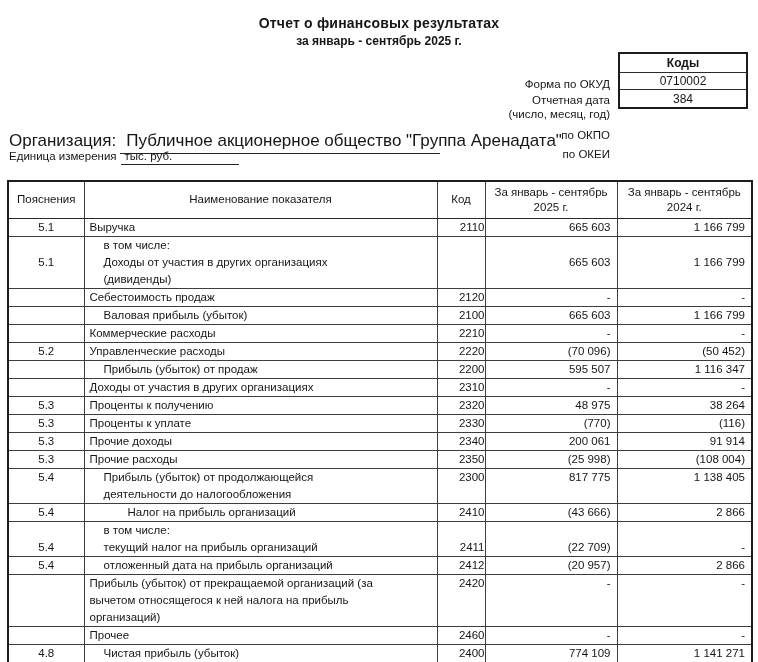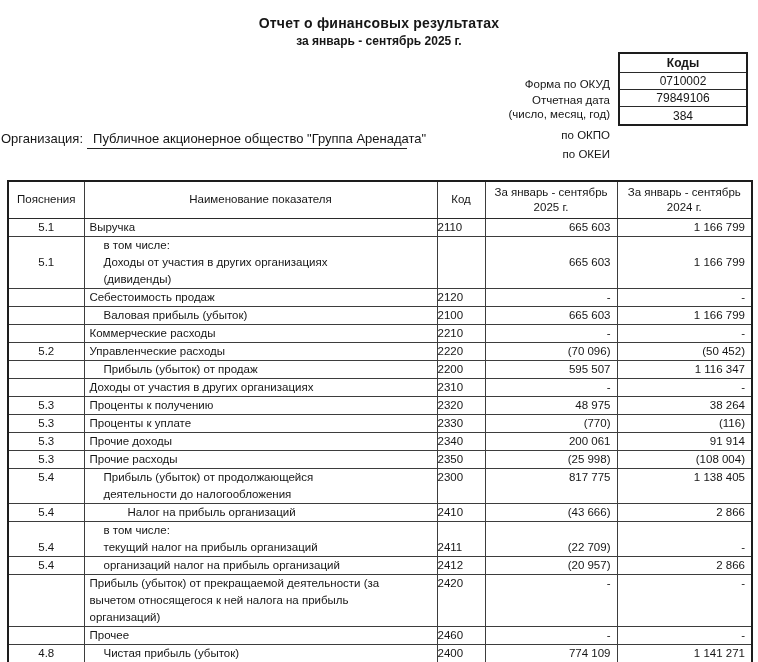--- a/index.html
+++ b/index.html
@@ -40,21 +40,21 @@
   .codes-row.h30 { height: 30px; }
   .date-cell { flex: 1; height: 100%; display: flex; align-items: center; justify-content: center; }
   .date-cell + .date-cell { border-left: 1px solid #2a2a2a; }
 
   .box-label {
     position: absolute; right: 148px; text-align: right;
     font-size: 11.5px; line-height: 14px; white-space: nowrap;
   }
 
   
-  .org-line { position: absolute; left: 1px; top: 131px; font-size: 13px; }
+  .org-line { position: absolute; left: 9px; top: 131px; font-size: 17px; }
   .org-value {
     display: inline-block; width: 320px; margin-left: 4px; padding-left: 6px;
     border-bottom: 1px solid #222; padding-bottom: 2px; white-space: nowrap;
   }
   .unit-line { position: absolute; left: 9px; top: 150px; font-size: 11.5px; }
   .unit-value {
     display: inline-block; width: 118px; margin-left: 4px; padding-left: 4px;
     border-bottom: 1px solid #222; padding-bottom: 2px; white-space: nowrap;
   }
 
@@ -68,52 +68,54 @@
     border: 1px solid #3d3d3d;
   }
   table.fin { border: 2px solid #1d1d1d; }
   table.fin thead th {
     font-weight: normal; text-align: center; vertical-align: middle;
     height: 37px; line-height: 15px; padding: 2px 3px;
     border-bottom: 1px solid #2a2a2a;
   }
   table.fin td { line-height: 17px; vertical-align: middle; }
   td.expl { text-align: center; }
-  td.code { text-align: left; }
+  td.code { text-align: right; }
   td.val  { text-align: right; padding-right: 6px; }
   td.name { text-align: left; padding: 0 4px 0 0; }
   .nm-line { padding-left: 5px; white-space: nowrap; overflow: hidden; }
   .nm-line.ind { padding-left: 19px; }
   tbody tr { height: 18px; }
 </style>
 </head>
 <body>
 
 <div class="page">
 
   <div class="report-title">Отчет о финансовых результатах</div>
   <div class="report-subtitle">за январь - сентябрь 2025 г.</div>
 
   <div class="codes-box">
     <div class="codes-row h19">Коды</div>
     <div class="codes-row h17">0710002</div>
-    <div class="codes-row h17">79849106</div>
     <div class="codes-row h17">384</div>
   </div>
 
   <div class="box-label" style="top:77px;">Форма по ОКУД</div>
   <div class="box-label" style="top:93px;">
     <div>Отчетная дата</div>
     <div>(число, месяц, год)</div>
   </div>
   <div class="box-label" style="top:128px;">по ОКПО</div>
   <div class="box-label" style="top:147px;">по ОКЕИ</div>
 
   <div class="org-line">
     <span>Организация:</span><span class="org-value">Публичное акционерное общество "Группа Аренадата"</span>
+  </div>
+  <div class="unit-line">
+    <span>Единица измерения</span><span class="unit-value">тыс. руб.</span>
   </div>
 
   <table class="fin">
     <colgroup>
       <col style="width:76px">
         <col style="width:353px">
         <col style="width:48px">
         <col style="width:132px">
         <col style="width:135px">
     </colgroup>
@@ -262,30 +264,30 @@
             <div class="nm-line ind">в том числе:</div>
             <div class="nm-line ind">текущий налог на прибыль организаций</div>
           </td>
           <td class="code" style="vertical-align: bottom;">2411</td>
           <td class="val" style="vertical-align: bottom;">(22 709)</td>
           <td class="val" style="vertical-align: bottom;">-</td>
         </tr>
         <tr>
           <td class="expl" style="vertical-align: middle;">5.4</td>
           <td class="name" style="vertical-align: middle;">
-            <div class="nm-line ind">организаций налог на прибыль организаций</div>
+            <div class="nm-line ind">отложенный дата на прибыль организаций</div>
           </td>
           <td class="code" style="vertical-align: middle;">2412</td>
           <td class="val" style="vertical-align: middle;">(20 957)</td>
           <td class="val" style="vertical-align: middle;">2 866</td>
         </tr>
         <tr>
           <td class="expl" style="vertical-align: top;"></td>
           <td class="name" style="vertical-align: top;">
-            <div class="nm-line">Прибыль (убыток) от прекращаемой деятельности (за</div>
+            <div class="nm-line">Прибыль (убыток) от прекращаемой организаций (за</div>
             <div class="nm-line">вычетом относящегося к ней налога на прибыль</div>
             <div class="nm-line">организаций)</div>
           </td>
           <td class="code" style="vertical-align: top;">2420</td>
           <td class="val" style="vertical-align: top;">-</td>
           <td class="val" style="vertical-align: top;">-</td>
         </tr>
         <tr>
           <td class="expl" style="vertical-align: middle;"></td>
           <td class="name" style="vertical-align: middle;">

